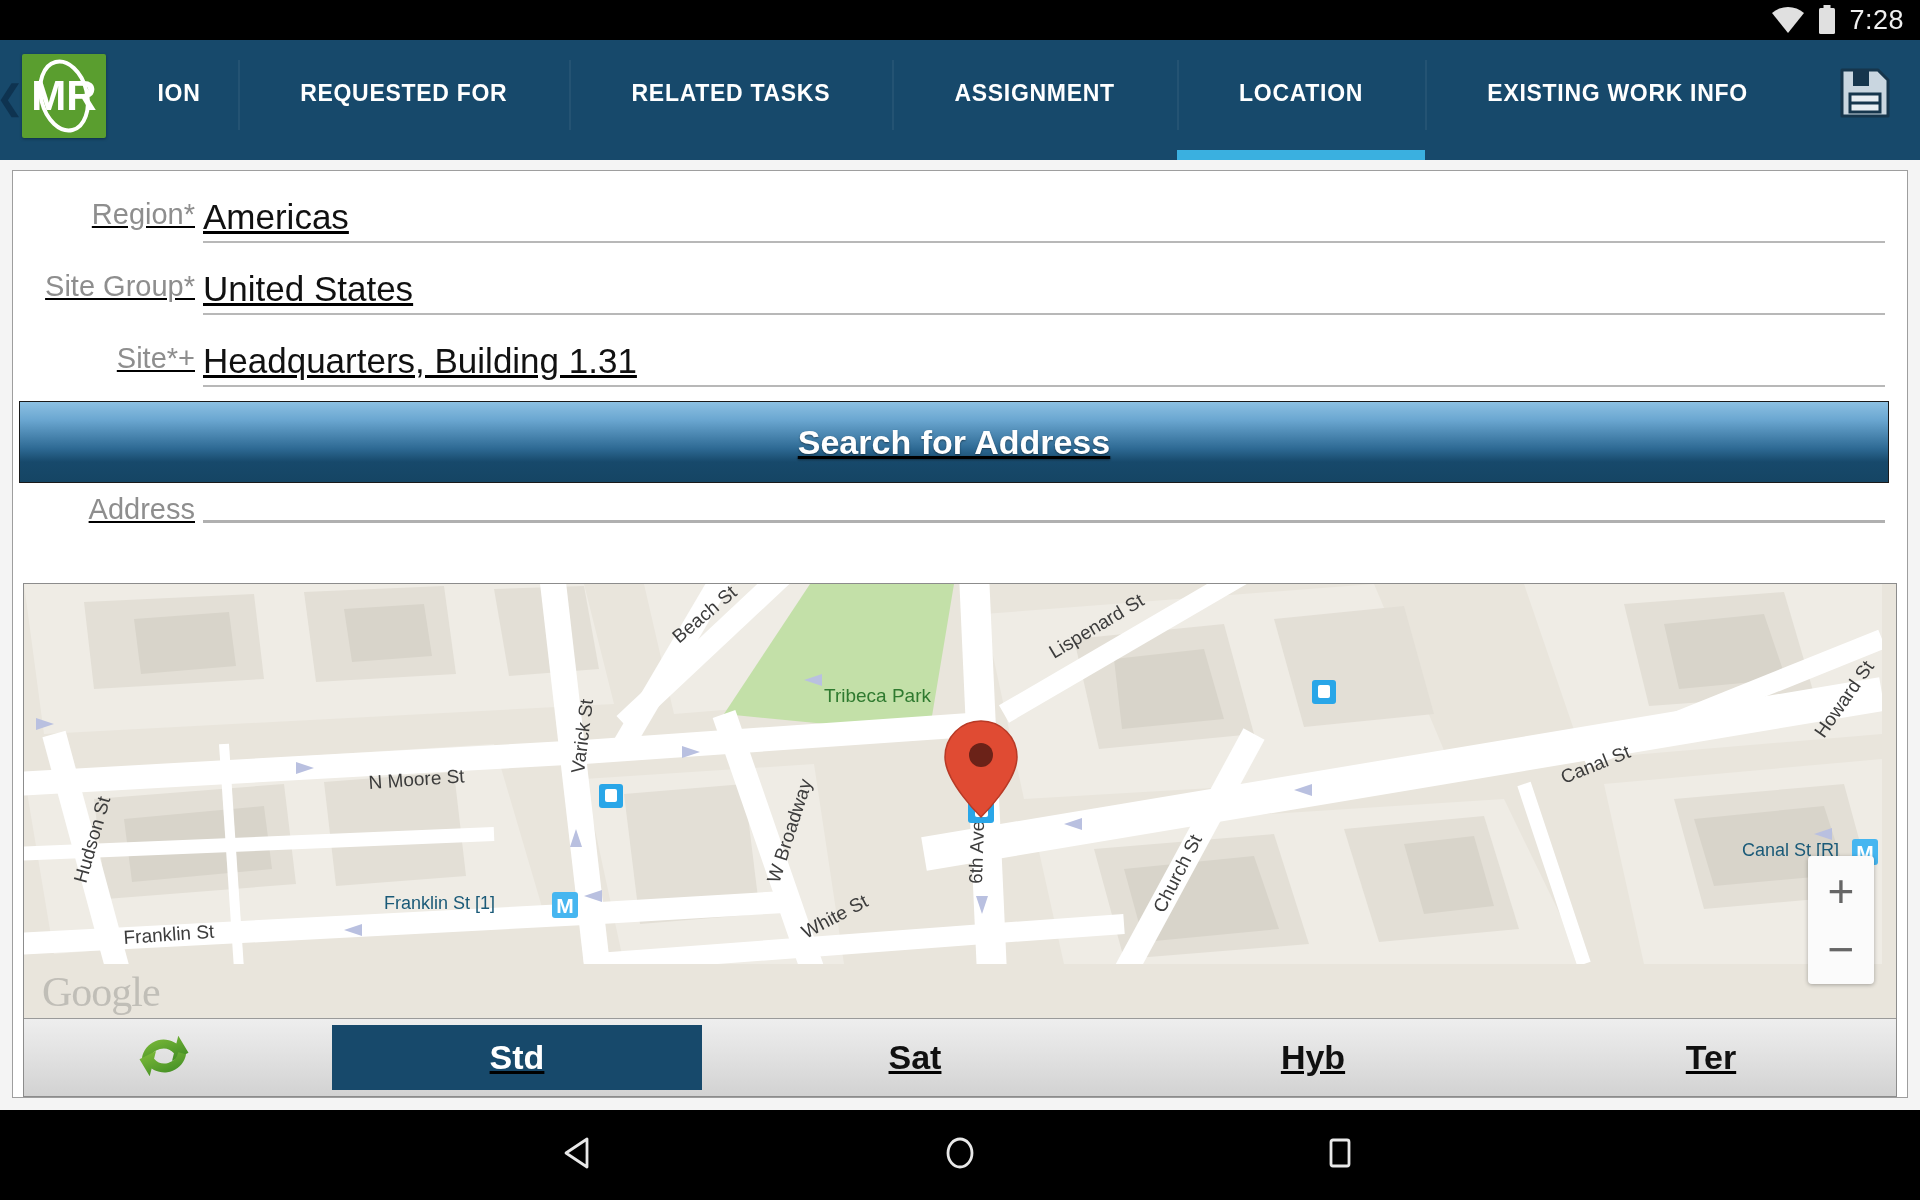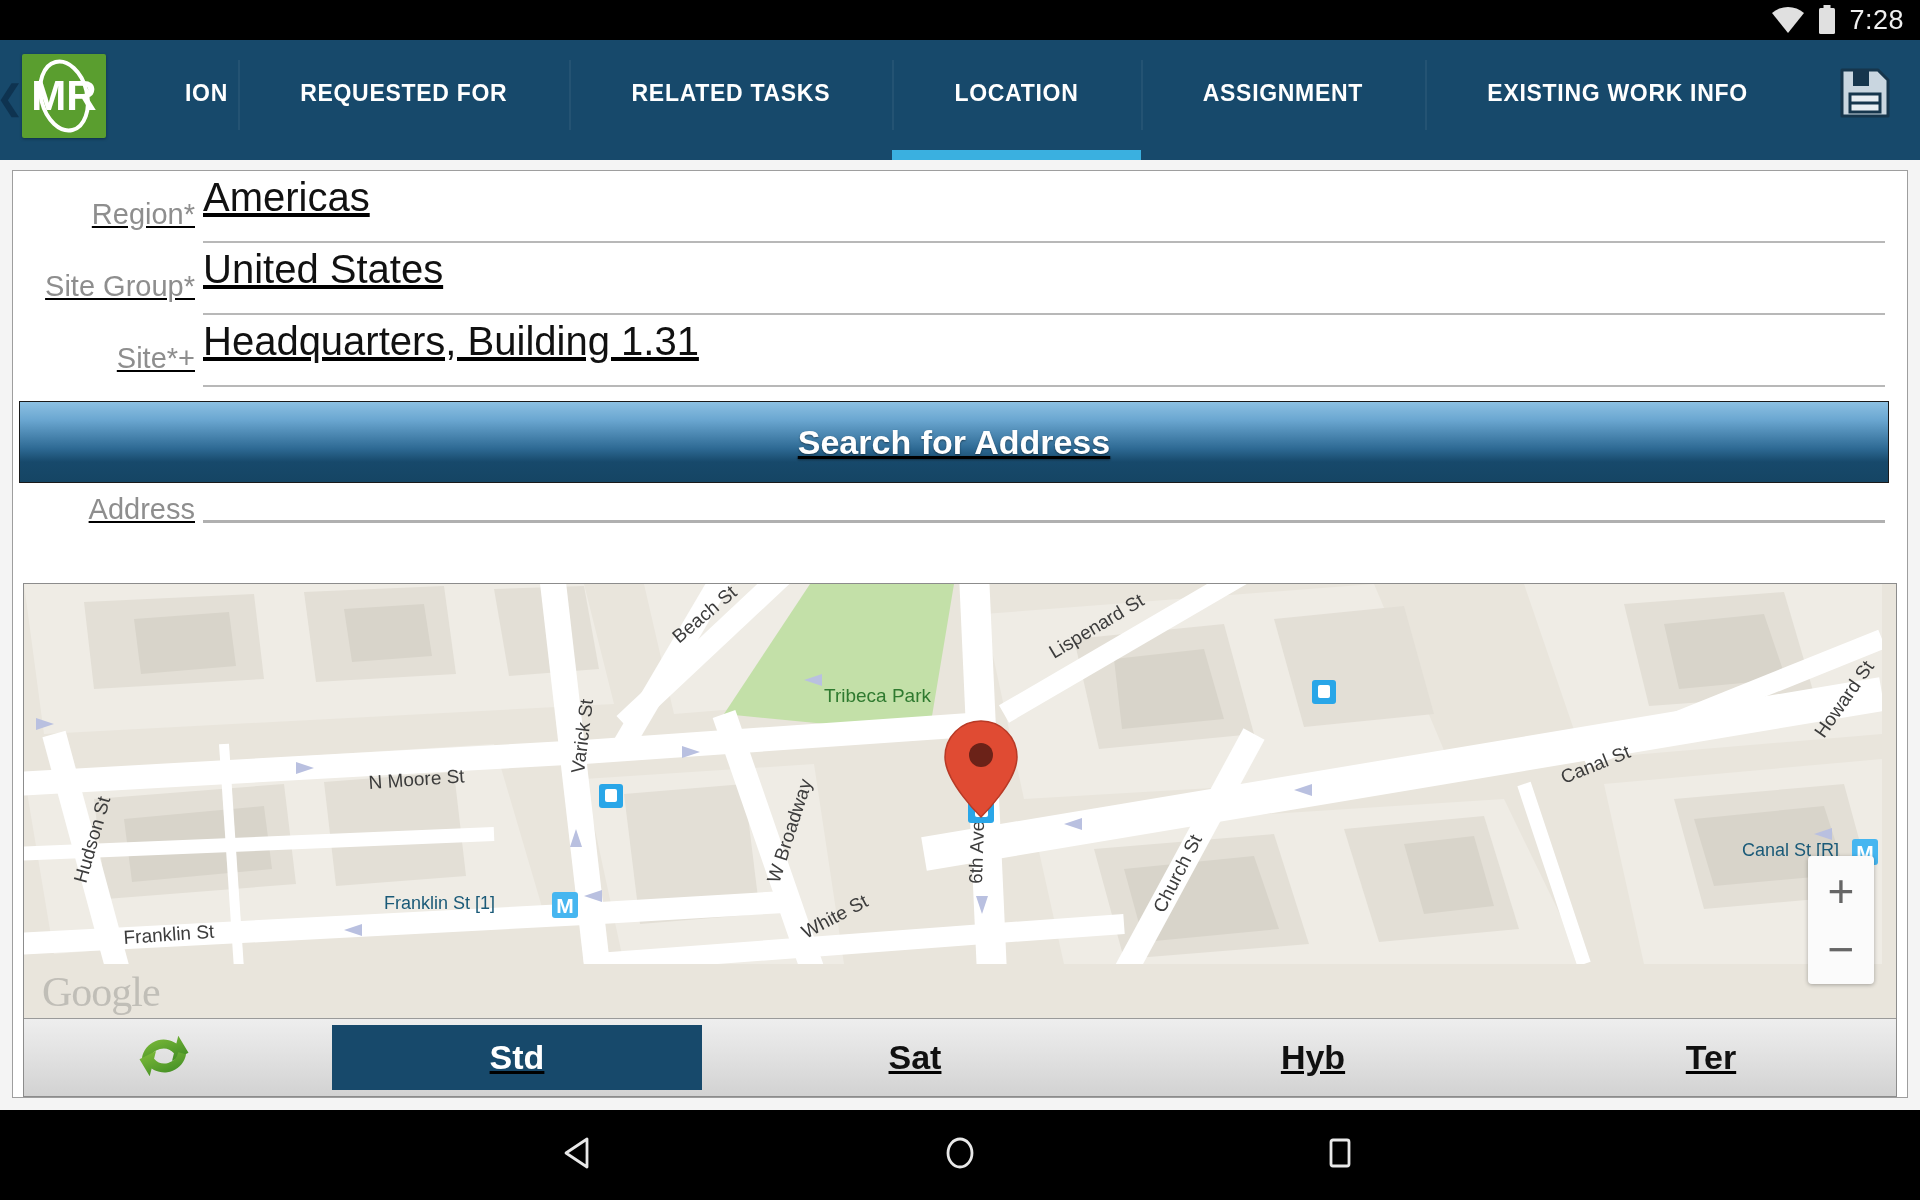--- a/index.html
+++ b/index.html
@@ -41,21 +41,21 @@
   .tabstrip { flex: 1 1 auto; display: flex; align-items: stretch; min-width: 0; }
   .tab {
     position: relative; display: flex; align-items: center; justify-content: center;
     color: #ffffff; font-size: 23px; font-weight: bold; letter-spacing: 0.7px;
     padding: 0 10px 14px 10px; white-space: nowrap; flex: 1 1 auto;
   }
   .tab:not(:first-child)::before {
     content: ""; position: absolute; left: 0; top: 20px; bottom: 30px;
     width: 2px; background: rgba(255,255,255,.06);
   }
-  .tab.tab-first { flex: 0 0 130px; justify-content: flex-end; padding-left: 22px; }
+  .tab.tab-first { flex: 0 0 130px; justify-content: center; padding-left: 22px; }
   .tab .tab-underline {
     position: absolute; left: 0; right: 0; bottom: 0; height: 10px; background: transparent;
   }
   .tab.active .tab-underline { background: #3ab0e0; }
   .save-btn {
     flex: 0 0 110px; display: flex; align-items: center; justify-content: center;
     padding-bottom: 10px;
   }
 
   
@@ -69,21 +69,21 @@
     border: 1px solid #9e9e9e; position: relative;
     display: flex; flex-direction: column; text-decoration: underline;
   }
   .field-row { display: flex; align-items: flex-end; padding: 0 22px; height: 72px; }
   .field-label {
     width: 168px; text-align: right; color: #8e8e8e; font-size: 29px;
     padding-right: 8px; padding-bottom: 12px; white-space: nowrap;
   }
   .field-input {
     flex: 1 1 auto; border-bottom: 2px solid #b8b8b8; color: #111;
-    font-size: 40px; padding-bottom: 23px; line-height: 1.05; min-width: 0;
+    font-size: 35px; padding-bottom: 5px; line-height: 1.05; min-width: 0;
     overflow: hidden; white-space: nowrap;
   }
   .field-input.empty { color: #111; }
 
   .search-btn {
     margin: 14px 18px 0 6px; height: 82px; border: 1px solid #1a1a1a;
     background: linear-gradient(to bottom, #8cc0e2 0%, #6ba7d1 22%, #2e6a94 58%, #17496b 75%, #154564 100%);
     display: flex; align-items: center; justify-content: center;
     color: #ffffff; font-size: 34px; font-weight: bold;
     text-shadow: 0 1px 2px rgba(0,0,0,.45);
@@ -168,26 +168,26 @@
         <span class="tab-underline"></span>
       </div>
       <div class="tab">
         <span>REQUESTED FOR</span>
         <span class="tab-underline"></span>
       </div>
       <div class="tab">
         <span>RELATED TASKS</span>
         <span class="tab-underline"></span>
       </div>
+      <div class="tab">
+        <span>ASSIGNMENT</span>
+        <span class="tab-underline"></span>
+      </div>
       <div class="tab active">
         <span>LOCATION</span>
-        <span class="tab-underline"></span>
-      </div>
-      <div class="tab">
-        <span>ASSIGNMENT</span>
         <span class="tab-underline"></span>
       </div>
       <div class="tab">
         <span>EXISTING WORK INFO</span>
         <span class="tab-underline"></span>
       </div>
     </div>
 
     <div class="save-btn">
       <span>

